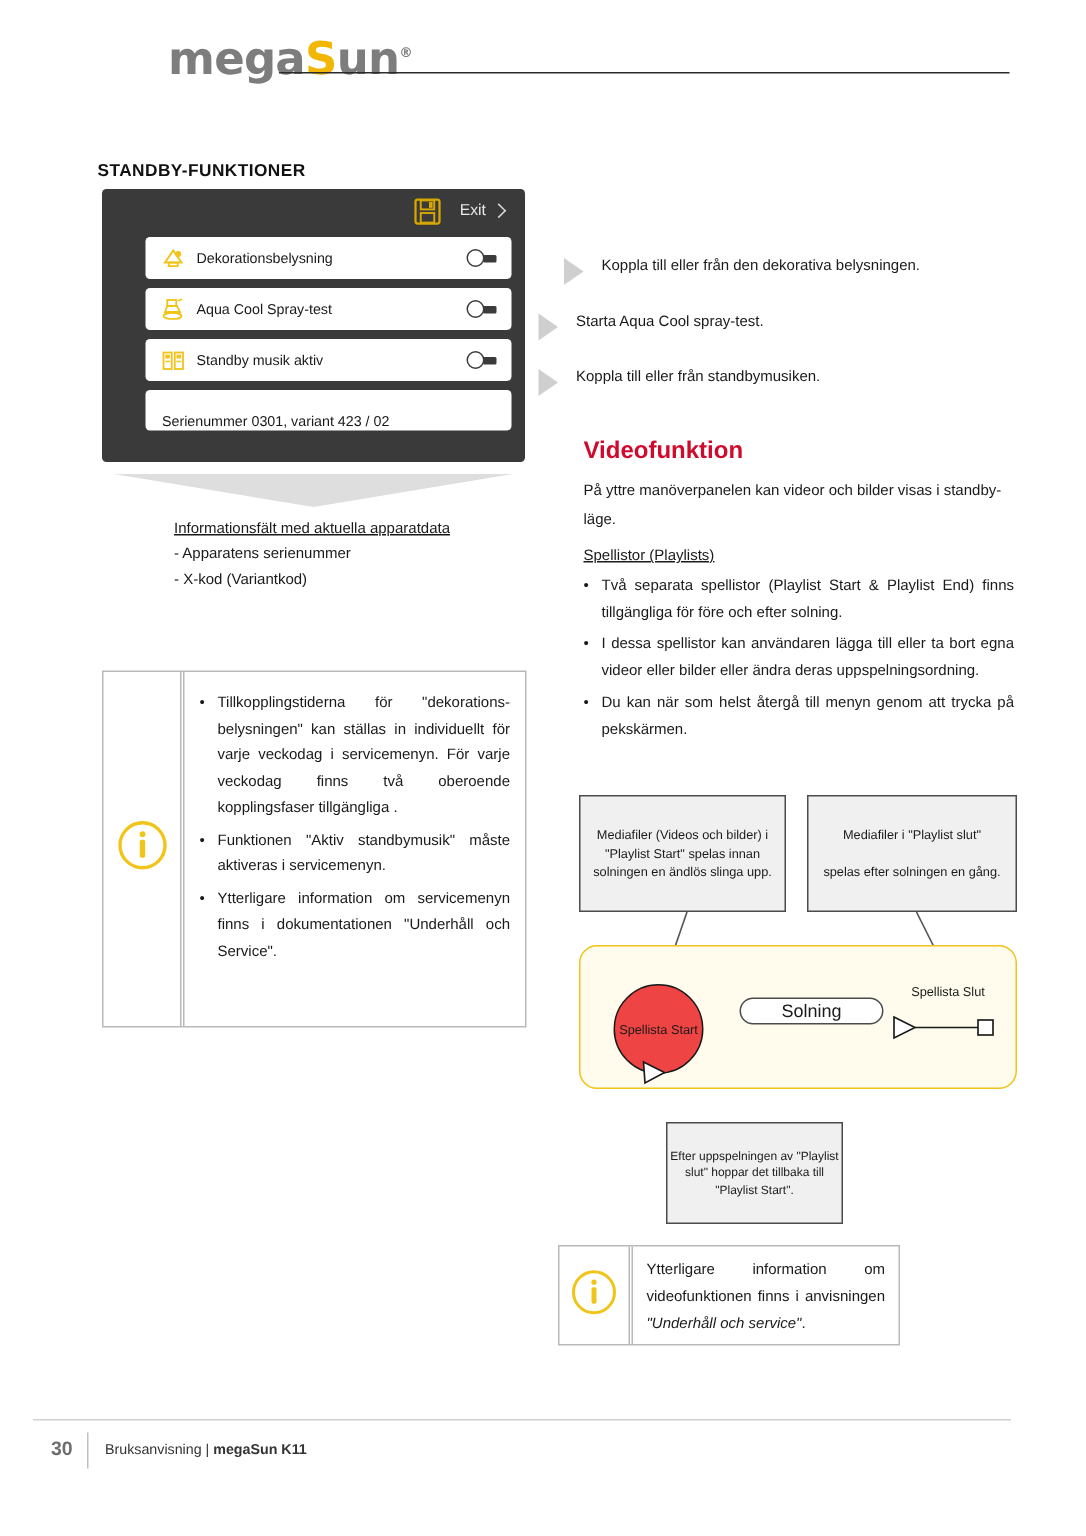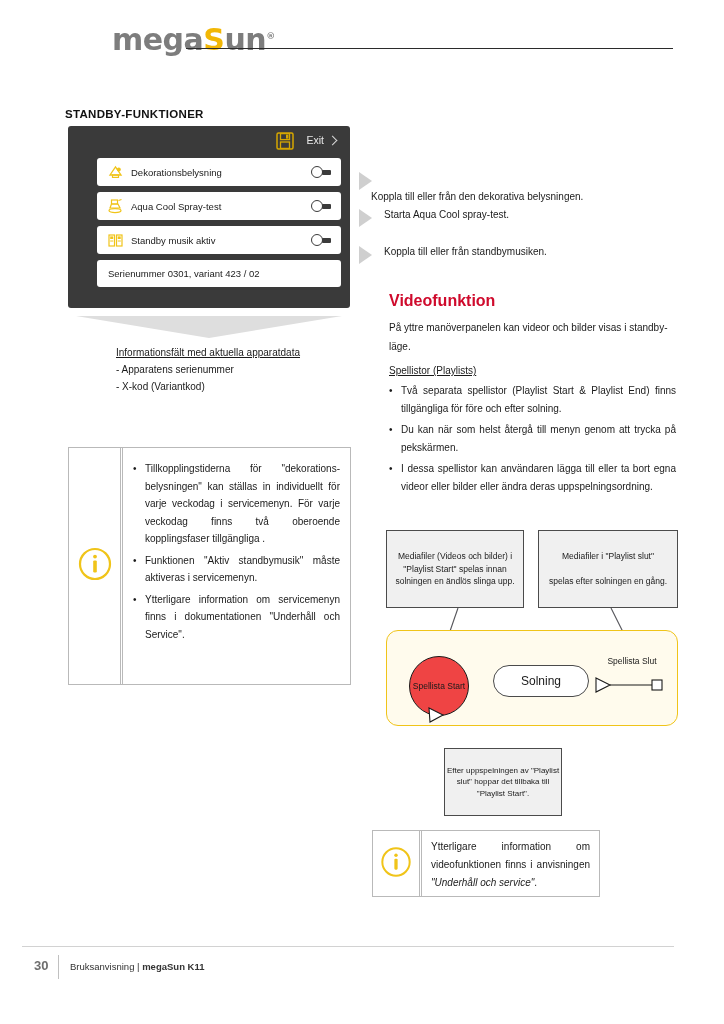--- a/index.html
+++ b/index.html
@@ -37,21 +37,21 @@
 
   .panel-row { position:relative; margin:0 9px 6px 9px; height:28px; background:#ffffff;
                border-radius:3px; display:flex; align-items:center; }
   .panel-row .row-icon { width:26px; margin-left:5px; display:flex; align-items:center; justify-content:center; }
   .panel-row .row-label { font-size:9.5px; color:#1a1a1a; margin-left:3px; }
   .toggle { position:absolute; right:10px; top:8px; display:flex; align-items:center; }
   .toggle .knob { width:12px; height:12px; border:1.4px solid #3b3b3b; border-radius:50%; background:#fff; }
   .toggle .bar { width:9px; height:5px; background:#3b3b3b; border-radius:1px; margin-left:-1px; }
 
   #info-row { position:relative; margin:0 9px; height:27px; background:#ffffff; border-radius:3px;
-              display:flex; align-items:center; }
+              display:flex; align-items:flex-end; }
   #info-row .row-label { font-size:9.5px; color:#1a1a1a; margin-left:11px; }
 
   
   #panel-arrow { position:absolute; left:76px; top:316px; width:266px; height:22px; }
 
   
   #caption { position:absolute; left:116px; top:344px; width:240px; font-size:10px; line-height:17px; color:#1a1a1a; }
   #caption .cap-head { text-decoration:underline; }
 
   
@@ -85,21 +85,21 @@
               display:flex; align-items:center; justify-content:center; padding:4px; }
   #box-start { left:0px; top:0px; width:138px; height:78px; }
   #box-end   { left:152px; top:0px; width:140px; height:78px; }
 
   #yellow-area { position:absolute; left:0px; top:100px; width:292px; height:96px;
                  border:1.3px solid #f0c419; border-radius:12px; background:#fffbed; }
   #circle-start { position:absolute; left:23px; top:126px; width:60px; height:60px;
                   border:1.2px solid #1a1a1a; border-radius:50%; background:#ef4444;
                   display:flex; align-items:center; justify-content:center;
                   font-size:8.5px; line-height:11px; text-align:center; }
-  #pill-solning { position:absolute; left:107px; top:135px; width:96px; height:32px;
+  #pill-solning { position:absolute; left:107px; top:135px; width:96px; height:18px;
                   border:1.4px solid #4b4b4b; border-radius:16px; background:#ffffff;
                   display:flex; align-items:center; justify-content:center;
                   font-size:12px; color:#1a1a1a; }
   #label-slut { position:absolute; left:210px; top:126px; width:72px; text-align:center;
                 font-size:8.5px; line-height:11px; }
 
   #box-loopback { position:absolute; left:444px; top:748px; width:118px; height:68px;
                   border:1px solid #4b4b4b; background:#f0f0f0; font-size:8px; line-height:11.5px;
                   text-align:center; color:#1a1a1a; display:flex; align-items:center; justify-content:center; }
 
@@ -209,21 +209,21 @@
     <polygon points="0,0 266,0 133,22" fill="#dedede"></polygon>
   </svg>
 </div>
 
 <div id="caption">
   <div class="cap-head">Informationsfält med aktuella apparatdata</div>
   <div>- Apparatens serienummer</div>
   <div>- X-kod (Variantkod)</div>
 </div>
 
-<div class="tri-note" style="left:359px; top:171px; width:310px;flex-direction:column;">
+<div class="tri-note" style="left:376px; top:171px; width:310px;">
   <span class="tri"></span>
   <span class="txt">Koppla till eller från den dekorativa belysningen.</span>
 </div>
 <div class="tri-note" style="left:359px; top:208px; width:310px;">
   <span class="tri"></span>
   <span class="txt">Starta Aqua Cool spray-test.</span>
 </div>
 <div class="tri-note" style="left:359px; top:245px; width:310px;">
   <span class="tri"></span>
   <span class="txt">Koppla till eller från standbymusiken.</span>
@@ -248,22 +248,22 @@
     </ul>
   </div>
 </div>
 
 <div id="video-head">Videofunktion</div>
 <div id="video-intro">På yttre manöverpanelen kan videor och bilder visas i standby-läge.</div>
 <div id="play-sub">Spellistor (Playlists)</div>
 <div id="play-bullets">
   <ul class="bullets">
     <li>Två separata spellistor (Playlist Start &amp; Playlist End) finns tillgängliga för före och efter solning.</li>
+    <li>I dessa spellistor kan användaren lägga till eller ta bort egna videor eller bilder eller ändra deras uppspelningsordning.</li>
     <li>Du kan när som helst återgå till menyn genom att trycka på pekskärmen.</li>
-    <li>I dessa spellistor kan användaren lägga till eller ta bort egna videor eller bilder eller ändra deras uppspelningsordning.</li>
   </ul>
 </div>
 
 <div id="diagram">
 
   <div class="diag-box" id="box-start">
     <span>Mediafiler (Videos och bilder) i "Playlist Start" spelas innan solningen en ändlös slinga upp.</span>
   </div>
 
   <div class="diag-box" id="box-end">

